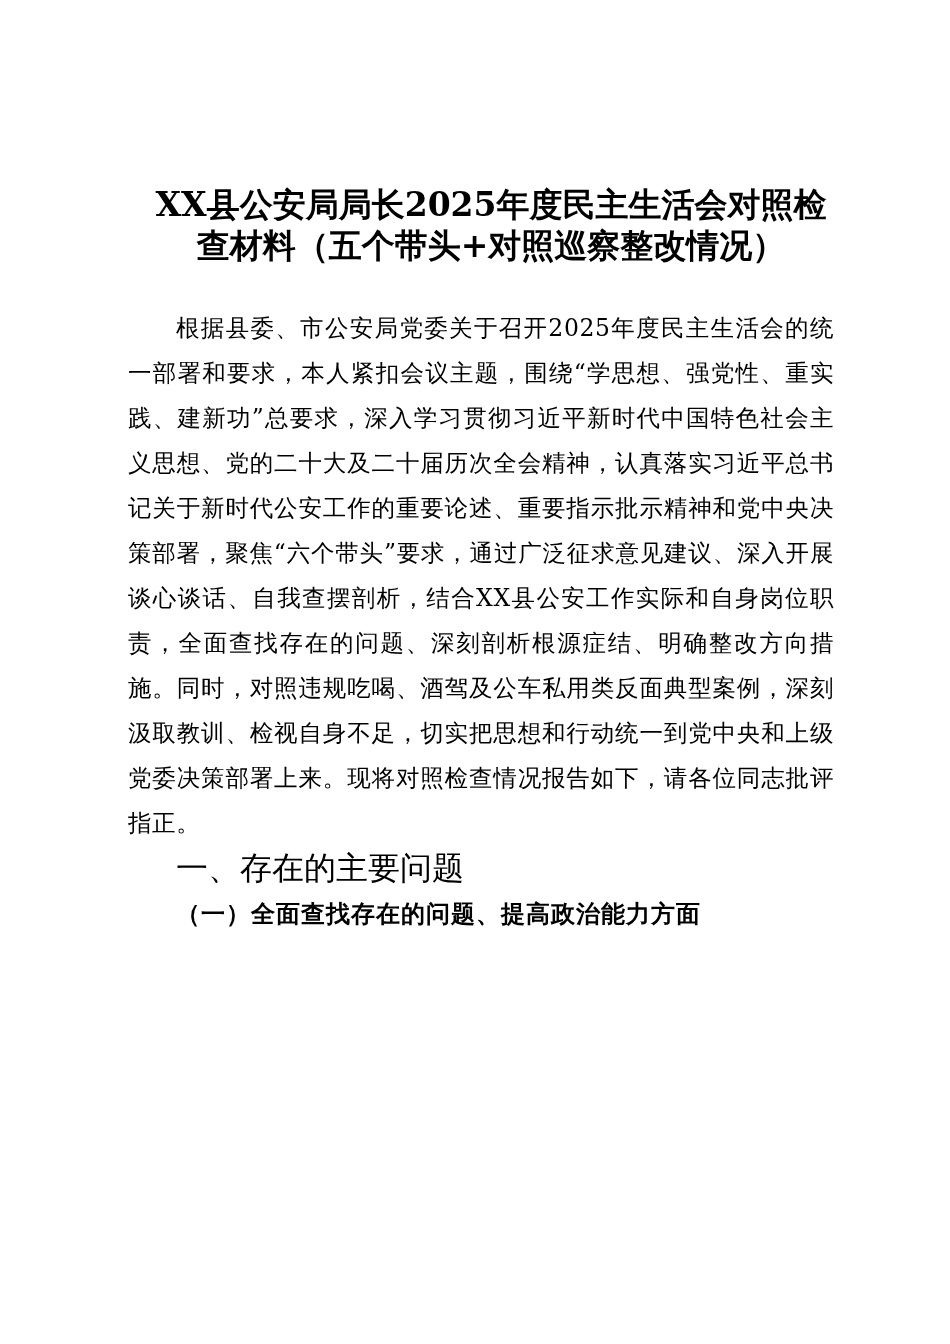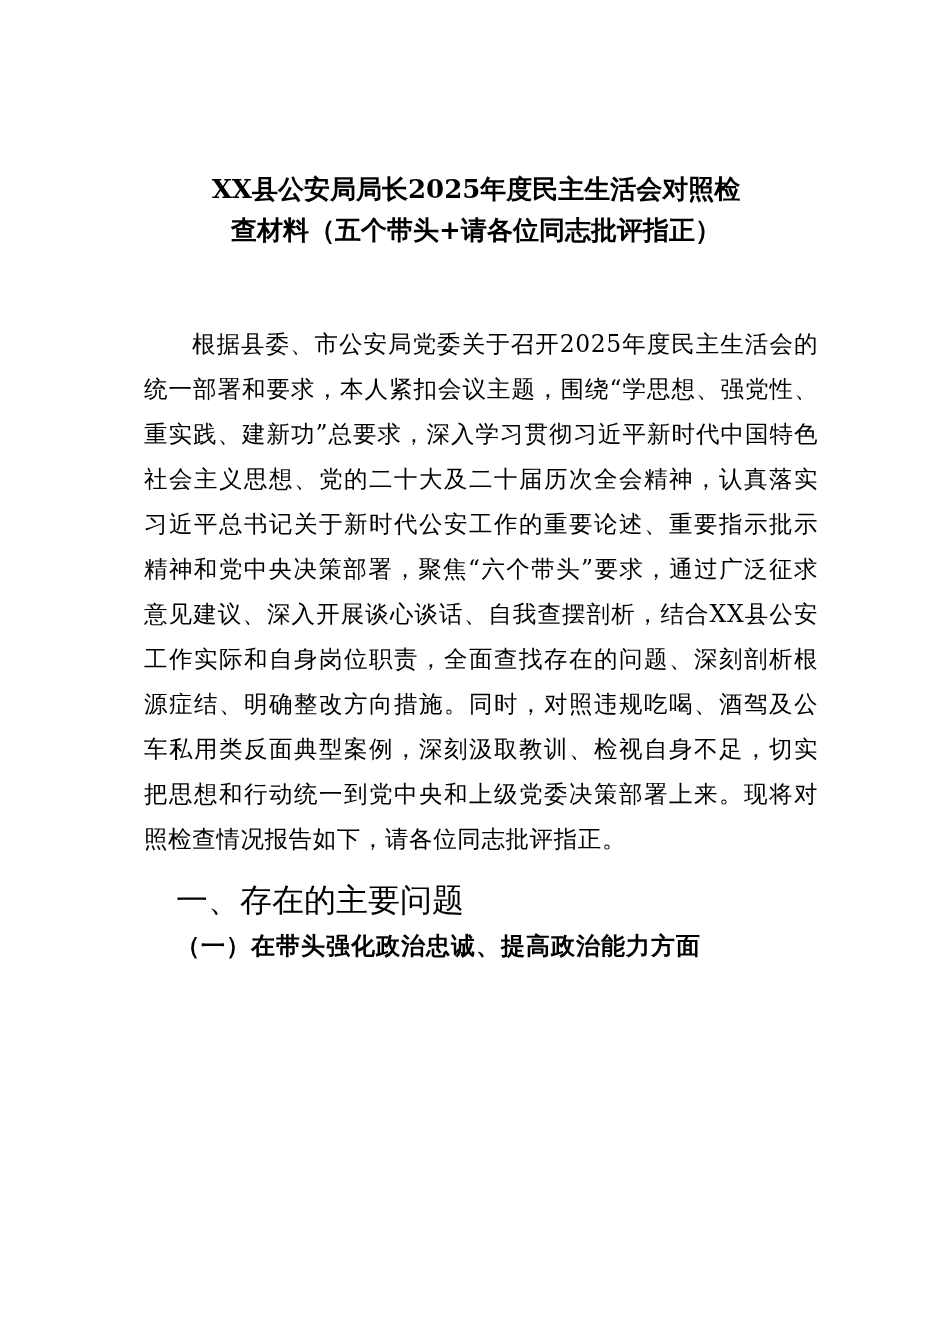--- a/index.html
+++ b/index.html
@@ -23,39 +23,39 @@
     background: #ffffff;
   }
   .title {
     position: absolute;
     left: 110px;
     top: 168px;
     width: 730px;
     text-align: center;
     font-family: "DejaVu Serif", "Liberation Serif", serif;
     font-weight: bold;
-    font-size: 26px;
+    font-size: 33px;
     line-height: 41px;
     letter-spacing: 0px;
-    margin: 1px;
+    margin: 16px;
   }
   .title span { display: block; }
   .body {
     position: absolute;
     left: 128px;
     top: 306px;
     width: 706px;
     font-family: "DejaVu Serif", "Liberation Serif", serif;
     font-size: 23.5px;
     line-height: 45px;
     text-align: justify;
     letter-spacing: 0.6px;
   }
   .para {
-    margin: 16px;
+    margin: 0;
     text-indent: 48px;
   }
   .h1 {
     margin: 0;
     text-indent: 48px;
     font-family: "DejaVu Sans", "Liberation Sans", sans-serif;
     font-size: 32px;
     letter-spacing: 0px;
   }
   .h2 {
@@ -65,21 +65,21 @@
     font-size: 24px;
     letter-spacing: 1px;
   }
 </style>
 </head>
 <body>
 
 <div class="page">
   <h1 class="title">
     <span>XX县公安局局长2025年度民主生活会对照检</span>
-    <span>查材料（五个带头+请各位同志批评指正）</span>
+    <span>查材料（五个带头+对照巡察整改情况）</span>
   </h1>
 
   <div class="body">
     <p class="para">根据县委、市公安局党委关于召开2025年度民主生活会的统一部署和要求，本人紧扣会议主题，围绕“学思想、强党性、重实践、建新功”总要求，深入学习贯彻习近平新时代中国特色社会主义思想、党的二十大及二十届历次全会精神，认真落实习近平总书记关于新时代公安工作的重要论述、重要指示批示精神和党中央决策部署，聚焦“六个带头”要求，通过广泛征求意见建议、深入开展谈心谈话、自我查摆剖析，结合XX县公安工作实际和自身岗位职责，全面查找存在的问题、深刻剖析根源症结、明确整改方向措施。同时，对照违规吃喝、酒驾及公车私用类反面典型案例，深刻汲取教训、检视自身不足，切实把思想和行动统一到党中央和上级党委决策部署上来。现将对照检查情况报告如下，请各位同志批评指正。</p>
     <p class="h1">一、存在的主要问题</p>
-    <p class="h2">（一）在带头强化政治忠诚、提高政治能力方面</p>
+    <p class="h2">（一）全面查找存在的问题、提高政治能力方面</p>
   </div>
 </div>
 
 </body></html>

